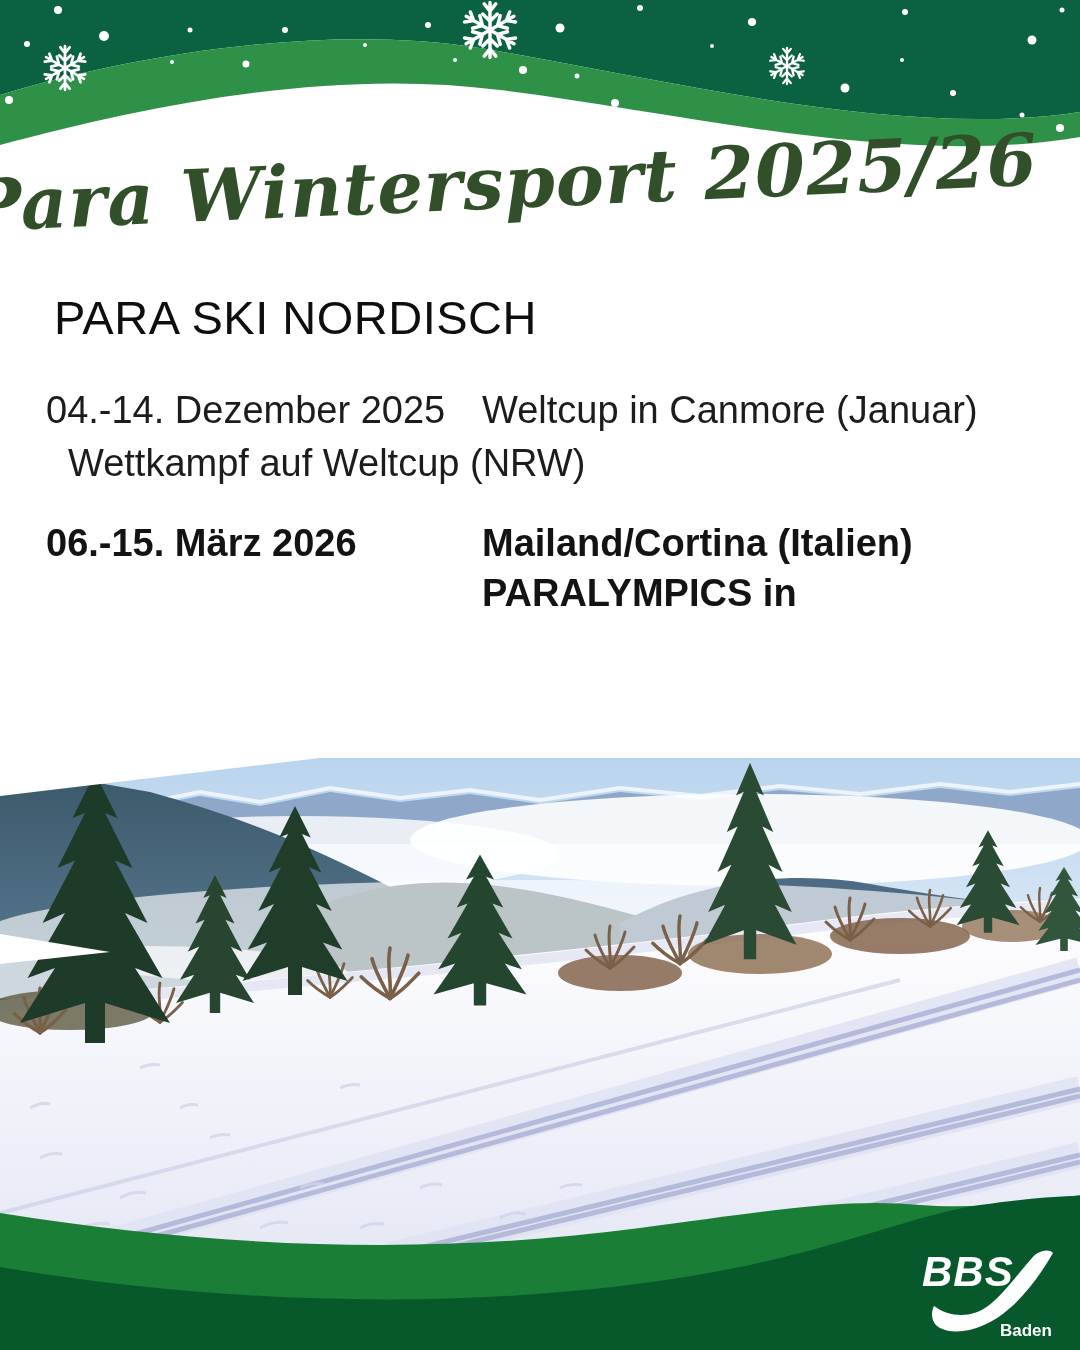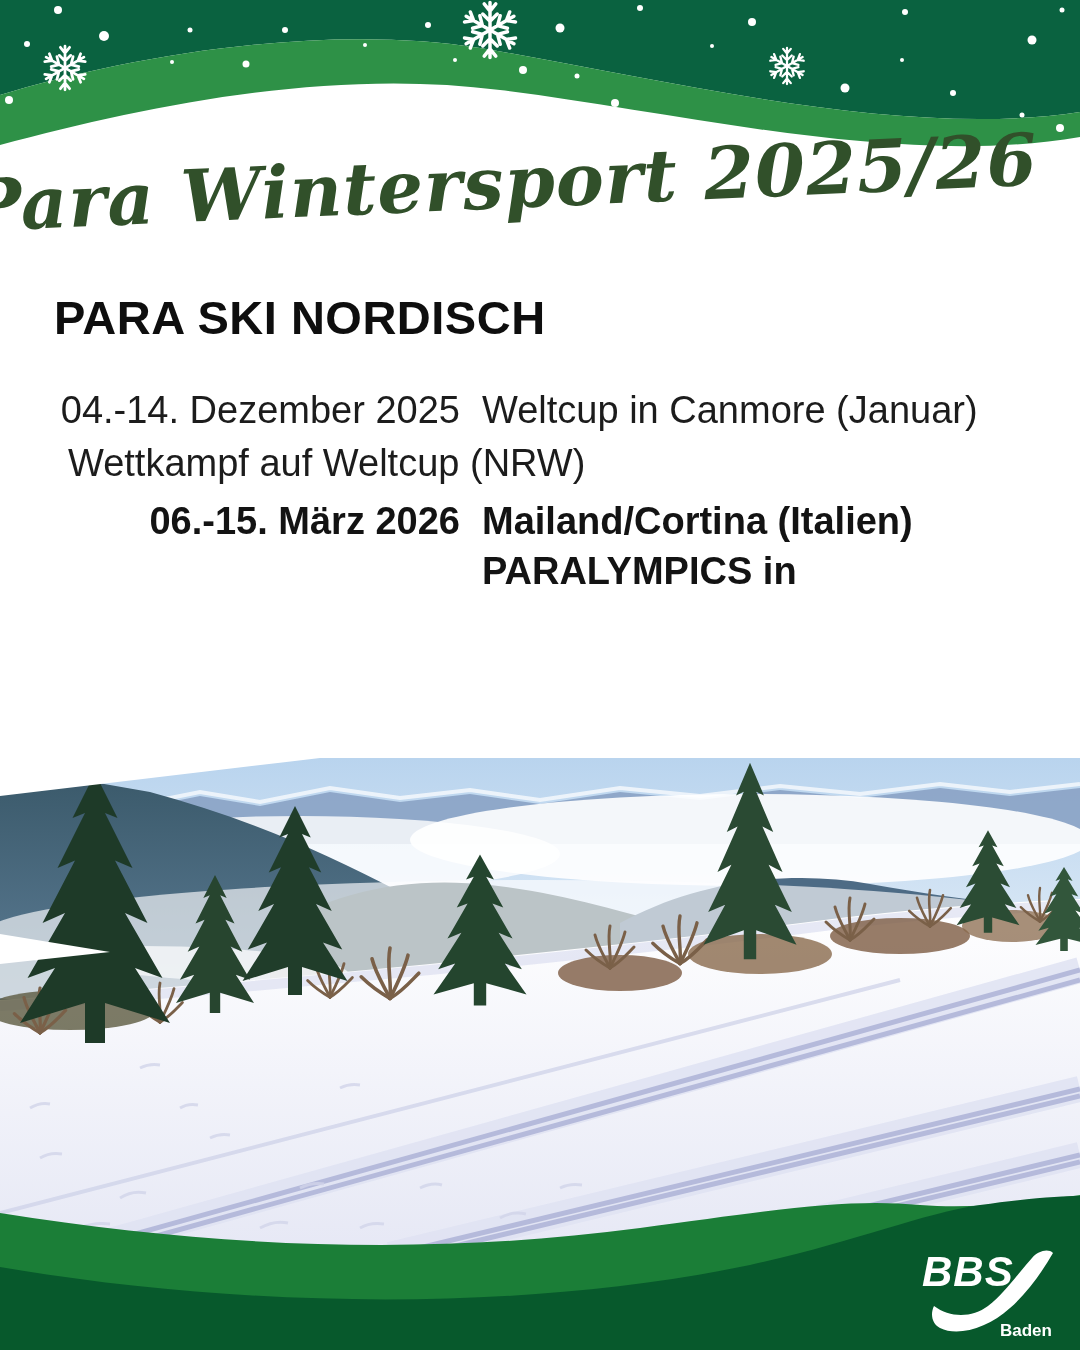--- a/index.html
+++ b/index.html
@@ -3,28 +3,28 @@
 <meta charset="utf-8">
 <style>
   html,body{margin:0;padding:0;background:#ffffff;}
   .canvas{position:relative;width:1080px;height:1350px;overflow:hidden;background:#fff;
           font-family:"Liberation Sans",sans-serif;}
   svg{display:block;}
   .hdr-svg{position:absolute;top:0;left:0;}
   .poster-title{position:absolute;top:140px;right:42px;white-space:nowrap;
     font-family:"DejaVu Serif",serif;font-style:italic;font-weight:bold;
     font-size:72px;color:#31502a;letter-spacing:1px;transform:rotate(-2.5deg);}
-  .section-heading{position:absolute;left:54px;top:290px;font-size:47px;font-weight:700;
+  .section-heading{position:absolute;left:54px;top:290px;font-size:47px;font-weight:400;
     color:#0e0e0e;letter-spacing:.5px;}
   .schedule{position:absolute;left:46px;top:384px;width:1010px;}
   .row{display:flex;font-size:38px;color:#1c1c1c;line-height:53px;}
-  .row .date{width:414px;text-align:right;flex:none;}
+  .row .date{width:414px;flex:none;}
   .row .event{margin-left:22px;}
   .row.hl{color:#2b5318;font-weight:bold;}
-  .row.para{margin-top:6px;font-weight:bold;color:#131313;line-height:50px;}
+  .row.para{margin-top:28px;font-weight:bold;color:#131313;line-height:50px;}
   .photo-svg{position:absolute;top:758px;left:0;}
   .ftr-svg{position:absolute;top:1150px;left:0;}
   .logo{position:absolute;left:914px;top:1242px;width:156px;height:102px;}
 </style>
 </head>
 <body>
 
 <div class="canvas">
 
   <svg class="hdr-svg" width="1080" height="270" viewBox="0 0 1080 270">

